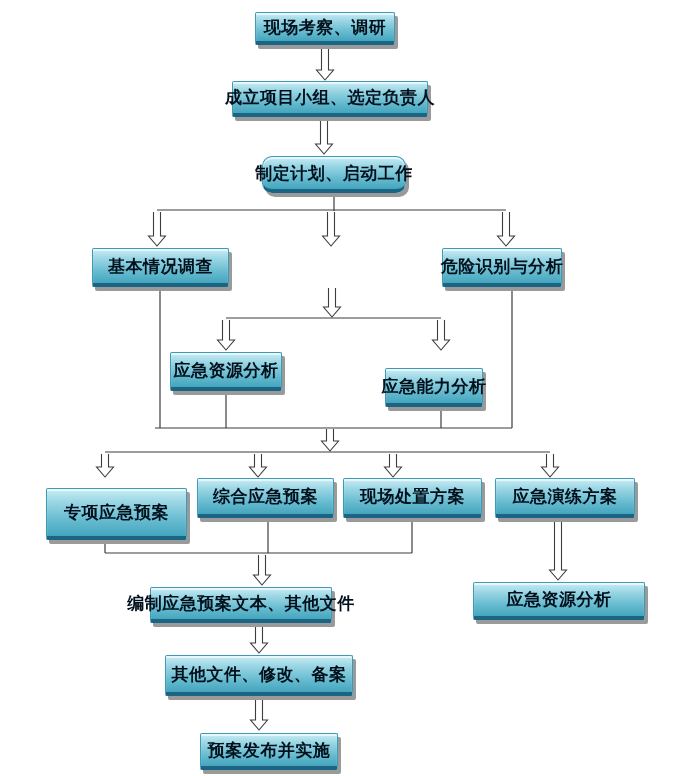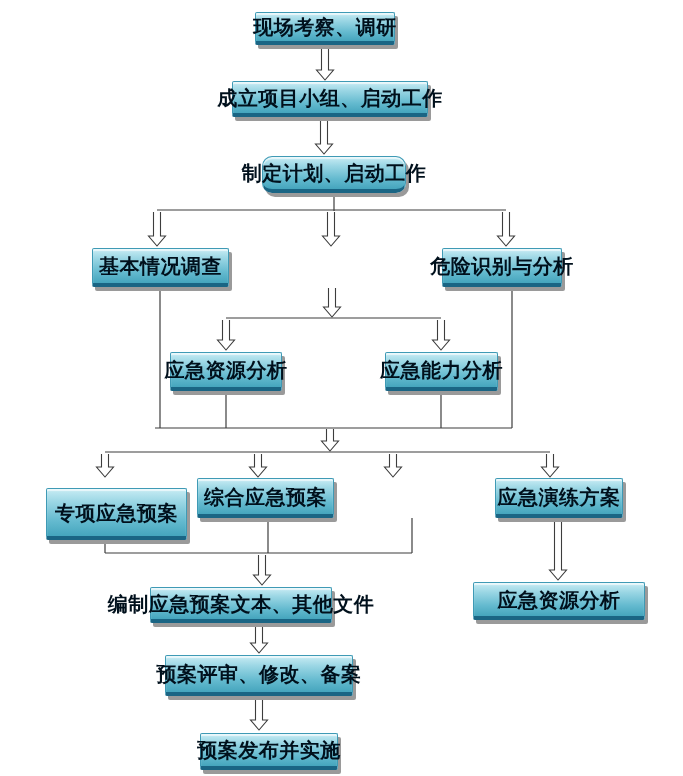--- a/index.html
+++ b/index.html
@@ -8,21 +8,21 @@
     width:683px;height:776px;
     background:#ffffff;
     font-family:"Liberation Sans","DejaVu Sans",sans-serif;
     overflow:hidden;
   }
   .connectors{position:absolute;left:0;top:0;width:683px;height:776px;}
   .node{
     position:absolute;
     display:flex;align-items:center;justify-content:center;
     box-sizing:border-box;
-    font-weight:bold;font-size:20px;line-height:1;
+    font-weight:bold;font-size:17px;line-height:1;
     color:#00101c;
     white-space:nowrap;
     letter-spacing:0.5px;
     text-align:center;
     background:linear-gradient(to bottom,#c8ecf4 0%,#9ad6e4 28%,#64bacf 68%,#45a5bd 100%);
     border:1px solid #3f9ab5;
     border-bottom:4px solid #1a6584;
     border-radius:2px;
     box-shadow:3px 4px 0 #9a9a9a, inset 0 2px 1px rgba(255,255,255,0.65);
   }
@@ -61,41 +61,42 @@
       <path d="M 389.5 454 L 389.5 467 L 384.5 467 L 393 477 L 401.5 467 L 396.5 467 L 396.5 454" fill="#ffffff" stroke="#3d3d3d" stroke-width="1.1" stroke-linejoin="miter"></path>
       <path d="M 546.5 454 L 546.5 467 L 541.5 467 L 550 477 L 558.5 467 L 553.5 467 L 553.5 454" fill="#ffffff" stroke="#3d3d3d" stroke-width="1.1" stroke-linejoin="miter"></path>
       <path d="M 554.5 519 L 554.5 570 L 549.5 570 L 558 580 L 566.5 570 L 561.5 570 L 561.5 519" fill="#ffffff" stroke="#3d3d3d" stroke-width="1.1" stroke-linejoin="miter"></path>
       <path d="M 258.5 555 L 258.5 575 L 253.5 575 L 262 585 L 270.5 575 L 265.5 575 L 265.5 555" fill="#ffffff" stroke="#3d3d3d" stroke-width="1.1" stroke-linejoin="miter"></path>
       <path d="M 255.5 625 L 255.5 643 L 250.5 643 L 259 653 L 267.5 643 L 262.5 643 L 262.5 625" fill="#ffffff" stroke="#3d3d3d" stroke-width="1.1" stroke-linejoin="miter"></path>
       <path d="M 255.5 698 L 255.5 720 L 250.5 720 L 259 730 L 267.5 720 L 262.5 720 L 262.5 698" fill="#ffffff" stroke="#3d3d3d" stroke-width="1.1" stroke-linejoin="miter"></path>
     </svg>
 
   <div class="node" style="left:255px;top:12px;width:140px;height:33px">现场考察、调研</div>
 
-  <div class="node" style="left:232px;top:81px;width:196px;height:36px">成立项目小组、启动工作</div>
+  <div class="node" style="left:232px;top:81px;width:196px;height:36px">成立项目小组、选定负责人</div>
 
   <div class="node" style="left:92px;top:248px;width:137px;height:39px">基本情况调查</div>
 
   <div class="node rounded" style="left:262px;top:156px;width:144px;height:37px">制定计划、启动工作</div>
 
 
   <div class="node" style="left:442px;top:248px;width:120px;height:39px">危险识别与分析</div>
 
   <div class="node" style="left:170px;top:352px;width:112px;height:39px">应急资源分析</div>
 
-  <div class="node" style="left:385px;top:352px;width:113px;height:39px">应急能力分析</div>
+  <div class="node" style="left:385px;top:368px;width:98px;height:39px">应急能力分析</div>
 
   <div class="node" style="left:46px;top:488px;width:141px;height:52px">专项应急预案</div>
 
   <div class="node" style="left:197px;top:478px;width:137px;height:40px">综合应急预案</div>
 
+  <div class="node" style="left:343px;top:478px;width:139px;height:40px">现场处置方案</div>
 
-  <div class="node" style="left:495px;top:478px;width:128px;height:40px">应急演练方案</div>
+  <div class="node" style="left:495px;top:478px;width:140px;height:40px">应急演练方案</div>
 
   <div class="node" style="left:150px;top:587px;width:182px;height:36px">编制应急预案文本、其他文件</div>
 
   <div class="node" style="left:473px;top:582px;width:172px;height:38px">应急资源分析</div>
 
-  <div class="node" style="left:165px;top:655px;width:188px;height:41px">预案评审、修改、备案</div>
+  <div class="node" style="left:165px;top:655px;width:188px;height:41px">其他文件、修改、备案</div>
 
   <div class="node" style="left:200px;top:733px;width:138px;height:37px">预案发布并实施</div>
 
 </div>
 
 </body></html>

